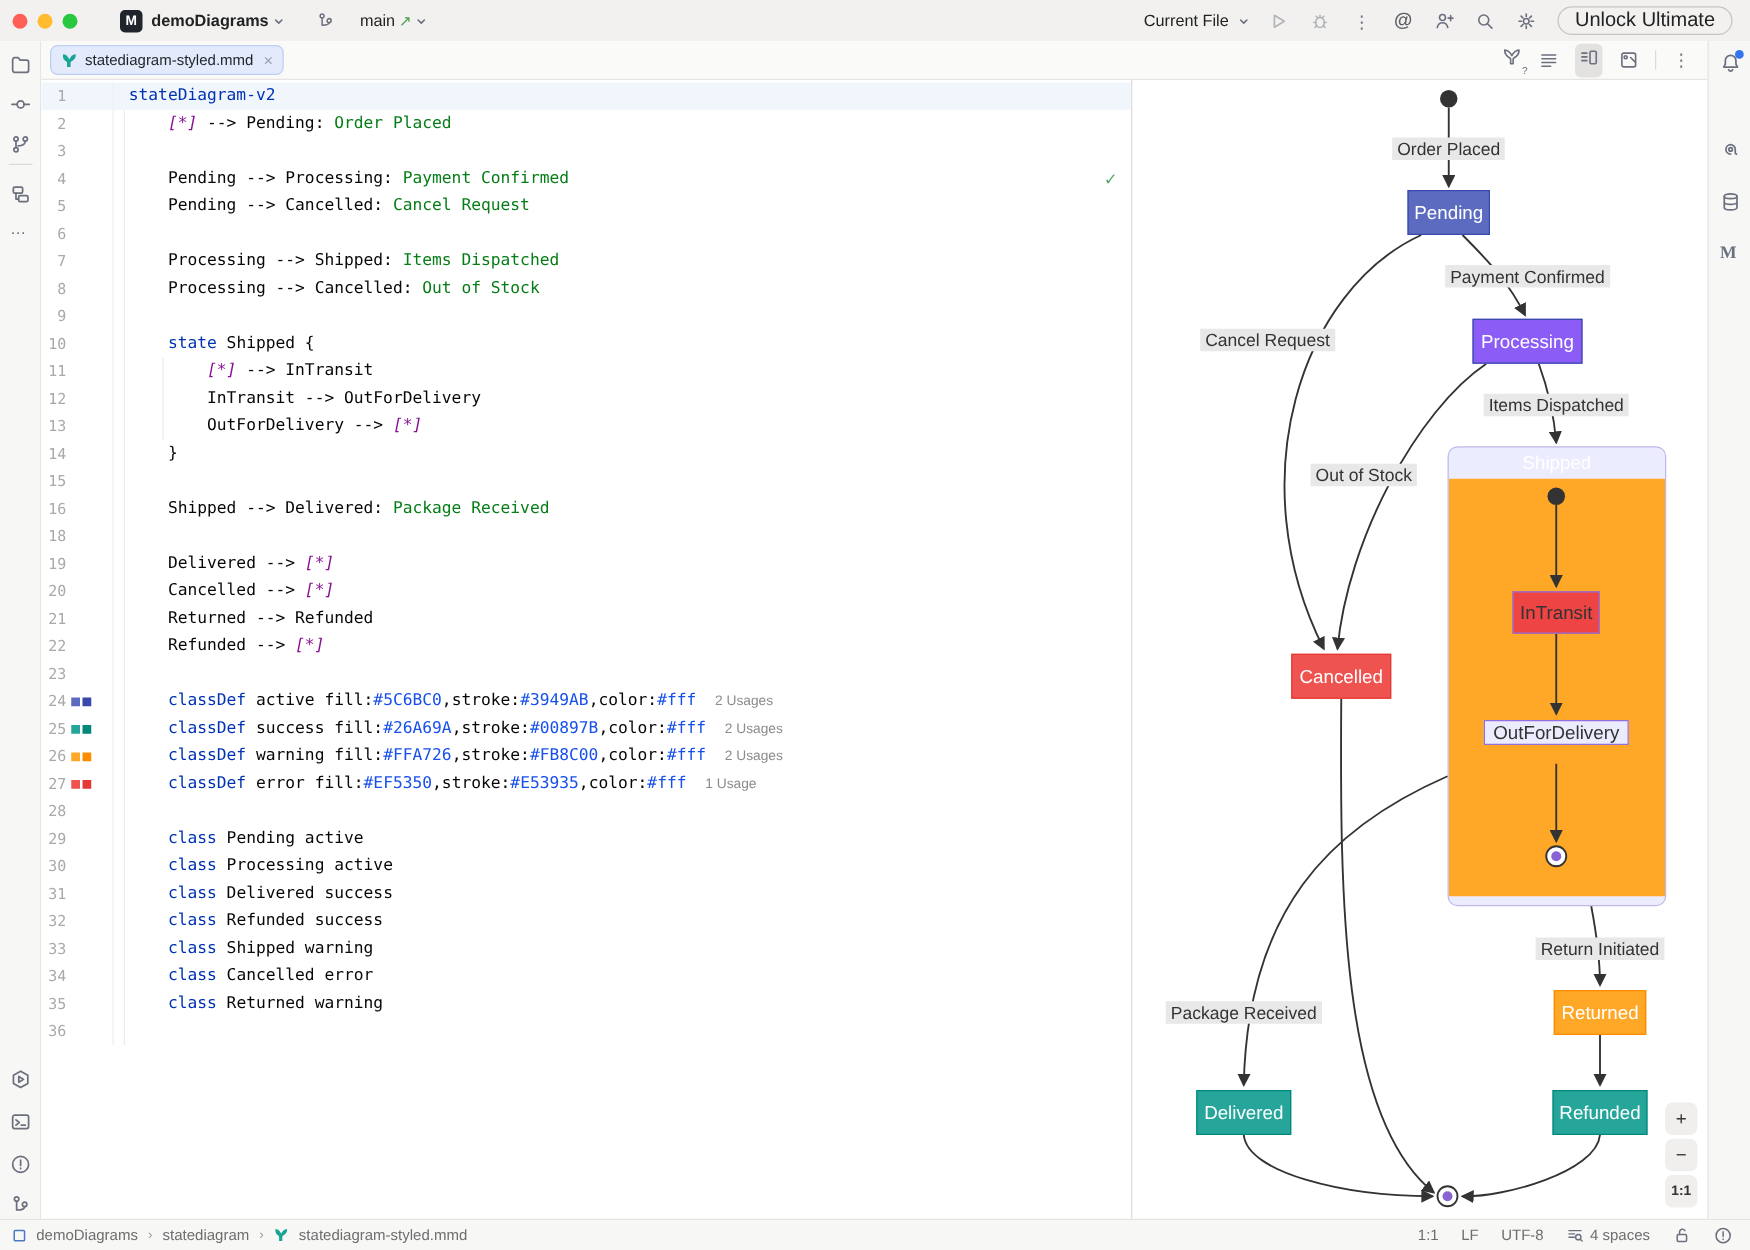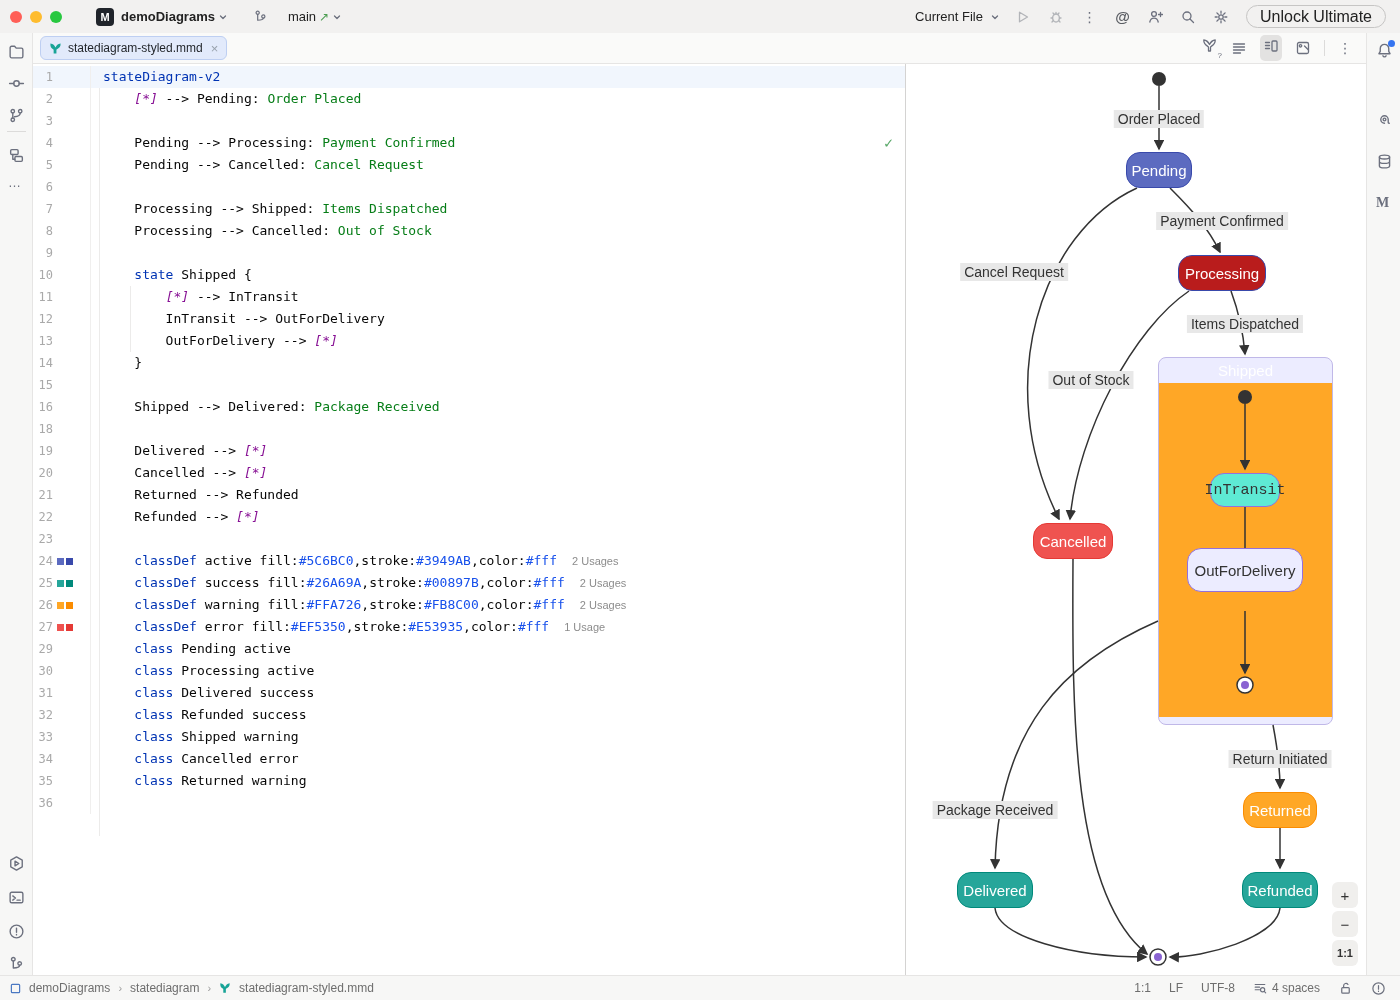--- a/index.html
+++ b/index.html
@@ -53,21 +53,21 @@
   .tk-kw { color:#0033B3; } .tk-str { color:#067D17; }
   .tk-star { color:#871094; font-style:italic; } .tk-hex { color:#1750EB; }
   .usage { font-family:"Liberation Sans", sans-serif; font-size:11px; color:#8C8C8C; margin-left:15px; }
   .iguide { position:absolute; width:1px; background:#ECEBEA; }
   #inspect-check { position:absolute; right:12px; top:70px; color:#59A869; font-size:15px; font-weight:bold; }
 
   
   #preview { position:absolute; left:906px; top:64px; width:460px; height:911px; background:#fff; overflow:hidden; }
   #edge-svg { position:absolute; left:0; top:0; z-index:2; }
   .dnode { position:absolute; z-index:3; display:flex; align-items:center; justify-content:center;
-    border-radius:14px; font-size:15px; border:1px solid transparent; }
+    border-radius:0; font-size:15px; border:1px solid transparent; }
   .dlabel { position:absolute; z-index:3; transform:translate(-50%,-50%); background:#E8E8E8;
     color:#333; font-size:14px; padding:1px 4px; white-space:nowrap; }
   #composite { position:absolute; z-index:1; border-radius:8px; overflow:hidden; }
   #composite .chead { position:absolute; left:0; right:0; top:0; display:flex; align-items:center; justify-content:center; font-size:15px; }
   #composite .cbody { position:absolute; left:0; right:0; }
   .zoombtns { position:absolute; right:8px; z-index:5; width:26px; height:26px; border-radius:6px;
     background:#F0EFED; color:#333; display:flex; align-items:center; justify-content:center;
     font-size:15px; border:none; }
   .zoombtns.onescale { font-size:11px; font-weight:bold; }
 
@@ -249,20 +249,21 @@
       <div class="cl"><span class="ln">18</span><span class="sw"></span><span class="codecell"></span></div>
       <div class="cl"><span class="ln">19</span><span class="sw"></span><span class="codecell"><span class="tk-pl">    Delivered --&gt; </span><span class="tk-star">[*]</span></span></div>
       <div class="cl"><span class="ln">20</span><span class="sw"></span><span class="codecell"><span class="tk-pl">    Cancelled --&gt; </span><span class="tk-star">[*]</span></span></div>
       <div class="cl"><span class="ln">21</span><span class="sw"></span><span class="codecell"><span class="tk-pl">    Returned --&gt; Refunded</span></span></div>
       <div class="cl"><span class="ln">22</span><span class="sw"></span><span class="codecell"><span class="tk-pl">    Refunded --&gt; </span><span class="tk-star">[*]</span></span></div>
       <div class="cl"><span class="ln">23</span><span class="sw"></span><span class="codecell"></span></div>
       <div class="cl"><span class="ln">24</span><span class="sw"><i style="background: rgb(92, 107, 192);"></i><i style="background: rgb(57, 73, 171);"></i></span><span class="codecell"><span class="tk-pl">    </span><span class="tk-kw">classDef</span><span class="tk-pl"> active fill:</span><span class="tk-hex">#5C6BC0</span><span class="tk-pl">,stroke:</span><span class="tk-hex">#3949AB</span><span class="tk-pl">,color:</span><span class="tk-hex">#fff</span><span class="usage">2 Usages</span></span></div>
       <div class="cl"><span class="ln">25</span><span class="sw"><i style="background: rgb(38, 166, 154);"></i><i style="background: rgb(0, 137, 123);"></i></span><span class="codecell"><span class="tk-pl">    </span><span class="tk-kw">classDef</span><span class="tk-pl"> success fill:</span><span class="tk-hex">#26A69A</span><span class="tk-pl">,stroke:</span><span class="tk-hex">#00897B</span><span class="tk-pl">,color:</span><span class="tk-hex">#fff</span><span class="usage">2 Usages</span></span></div>
       <div class="cl"><span class="ln">26</span><span class="sw"><i style="background: rgb(255, 167, 38);"></i><i style="background: rgb(251, 140, 0);"></i></span><span class="codecell"><span class="tk-pl">    </span><span class="tk-kw">classDef</span><span class="tk-pl"> warning fill:</span><span class="tk-hex">#FFA726</span><span class="tk-pl">,stroke:</span><span class="tk-hex">#FB8C00</span><span class="tk-pl">,color:</span><span class="tk-hex">#fff</span><span class="usage">2 Usages</span></span></div>
       <div class="cl"><span class="ln">27</span><span class="sw"><i style="background: rgb(239, 83, 80);"></i><i style="background: rgb(229, 57, 53);"></i></span><span class="codecell"><span class="tk-pl">    </span><span class="tk-kw">classDef</span><span class="tk-pl"> error fill:</span><span class="tk-hex">#EF5350</span><span class="tk-pl">,stroke:</span><span class="tk-hex">#E53935</span><span class="tk-pl">,color:</span><span class="tk-hex">#fff</span><span class="usage">1 Usage</span></span></div>
+      <div class="cl"><span class="ln">28</span><span class="sw"></span><span class="codecell"></span></div>
       <div class="cl"><span class="ln">29</span><span class="sw"></span><span class="codecell"><span class="tk-pl">    </span><span class="tk-kw">class</span><span class="tk-pl"> Pending active</span></span></div>
       <div class="cl"><span class="ln">30</span><span class="sw"></span><span class="codecell"><span class="tk-pl">    </span><span class="tk-kw">class</span><span class="tk-pl"> Processing active</span></span></div>
       <div class="cl"><span class="ln">31</span><span class="sw"></span><span class="codecell"><span class="tk-pl">    </span><span class="tk-kw">class</span><span class="tk-pl"> Delivered success</span></span></div>
       <div class="cl"><span class="ln">32</span><span class="sw"></span><span class="codecell"><span class="tk-pl">    </span><span class="tk-kw">class</span><span class="tk-pl"> Refunded success</span></span></div>
       <div class="cl"><span class="ln">33</span><span class="sw"></span><span class="codecell"><span class="tk-pl">    </span><span class="tk-kw">class</span><span class="tk-pl"> Shipped warning</span></span></div>
       <div class="cl"><span class="ln">34</span><span class="sw"></span><span class="codecell"><span class="tk-pl">    </span><span class="tk-kw">class</span><span class="tk-pl"> Cancelled error</span></span></div>
       <div class="cl"><span class="ln">35</span><span class="sw"></span><span class="codecell"><span class="tk-pl">    </span><span class="tk-kw">class</span><span class="tk-pl"> Returned warning</span></span></div>
       <div class="cl"><span class="ln">36</span><span class="sw"></span><span class="codecell"></span></div>
     </div>
   <div class="iguide" style="left:66px; top:24px; height:748px"></div>
@@ -297,24 +298,24 @@
       <path d="M374,844 C371,874 296,894 264,893" fill="none" stroke="#333333" stroke-width="1.5" marker-end="url(#arw)"></path>
       <circle cx="253" cy="15" r="7" fill="#333"></circle>
       <circle cx="339" cy="333" r="7" fill="#333"></circle>
       <circle cx="339" cy="621" r="8" fill="#fff" stroke="#333" stroke-width="1.5"></circle>
   <circle cx="339" cy="621" r="4" fill="#8A63D2"></circle>
       <circle cx="252" cy="893" r="8" fill="#fff" stroke="#333" stroke-width="1.5"></circle>
   <circle cx="252" cy="893" r="4" fill="#8A63D2"></circle>
     </svg>
   <div id="dnodes">
       <div class="dnode" style="left: 220px; top: 88px; width: 66px; height: 36px; background: rgb(92, 107, 192); border-color: rgb(57, 73, 171); color: rgb(255, 255, 255);">Pending</div>
-      <div class="dnode" style="left: 272px; top: 191px; width: 88px; height: 36px; background: #b91c1c; border-color: rgb(57, 73, 171); color: rgb(255, 255, 255);">Processing</div>
+      <div class="dnode" style="left: 272px; top: 191px; width: 88px; height: 36px; background: #8b5cf6; border-color: rgb(57, 73, 171); color: rgb(255, 255, 255);">Processing</div>
       <div class="dnode" style="left: 127px; top: 459px; width: 80px; height: 36px; background: rgb(239, 83, 80); border-color: rgb(229, 57, 53); color: rgb(255, 255, 255);">Cancelled</div>
-      <div class="dnode" style="left: 304px; top: 409px; width: 70px; height: 34px; background: #5eead4; border-color: rgb(147, 112, 219); color: rgb(51, 51, 51); font-family: Liberation Mono, monospace;">InTransit</div>
-      <div class="dnode" style="left: 281px; top: 484px; width: 116px; height: 44px; background: rgb(236, 236, 255); border-color: rgb(147, 112, 219); color: rgb(51, 51, 51);">OutForDelivery</div>
+      <div class="dnode" style="left: 304px; top: 409px; width: 70px; height: 34px; background: #ef4444; border-color: rgb(147, 112, 219); color: rgb(51, 51, 51);">InTransit</div>
+      <div class="dnode" style="left: 281px; top: 512px; width: 116px; height: 20px; background: rgb(236, 236, 255); border-color: rgb(147, 112, 219); color: rgb(51, 51, 51);">OutForDelivery</div>
       <div class="dnode" style="left: 337px; top: 728px; width: 74px; height: 36px; background: rgb(255, 167, 38); border-color: rgb(251, 140, 0); color: rgb(255, 255, 255);">Returned</div>
       <div class="dnode" style="left: 51px; top: 808px; width: 76px; height: 36px; background: rgb(38, 166, 154); border-color: rgb(0, 137, 123); color: rgb(255, 255, 255);">Delivered</div>
       <div class="dnode" style="left: 336px; top: 808px; width: 76px; height: 36px; background: rgb(38, 166, 154); border-color: rgb(0, 137, 123); color: rgb(255, 255, 255);">Refunded</div>
     </div>
   <div id="dlabels">
       <div class="dlabel" style="left: 253px; top: 55px; background: rgb(232, 232, 232);">Order Placed</div>
       <div class="dlabel" style="left: 316px; top: 157px; background: rgb(232, 232, 232);">Payment Confirmed</div>
       <div class="dlabel" style="left: 108px; top: 208px; background: rgb(232, 232, 232);">Cancel Request</div>
       <div class="dlabel" style="left: 339px; top: 260px; background: rgb(232, 232, 232);">Items Dispatched</div>
       <div class="dlabel" style="left: 185px; top: 316px; background: rgb(232, 232, 232);">Out of Stock</div>

